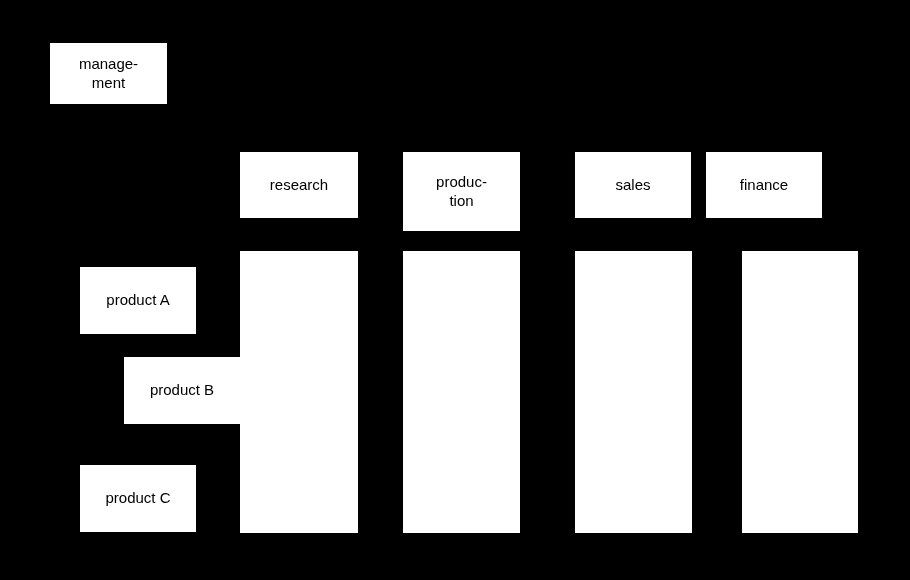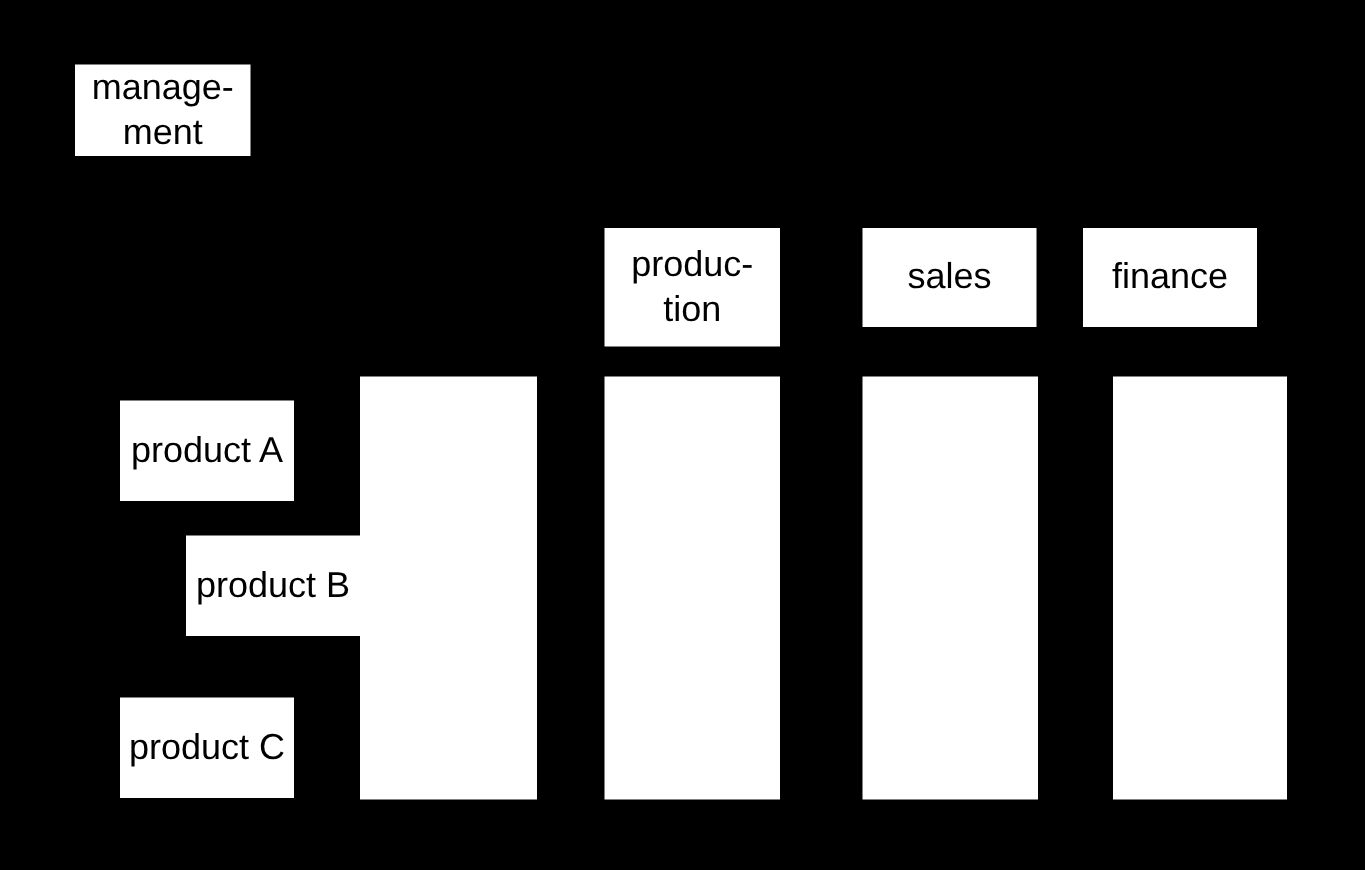--- a/index.html
+++ b/index.html
@@ -15,59 +15,60 @@
     overflow: hidden;
   }
   .box {
     position: absolute;
     background: #ffffff;
     color: #000000;
     display: flex;
     align-items: center;
     justify-content: center;
     text-align: center;
-    font-size: 24px;
+    font-size: 15px;
     line-height: 1.25;
     white-space: pre-line;
     box-sizing: border-box;
   }
   .matrix-col {
     position: absolute;
     background: #ffffff;
     box-sizing: border-box;
   }
 
   
   .mgmt       { left: 50px;  top: 43px;  width: 117px; height: 61px; }
 
   
   .dept-0     { left: 240px; top: 152px; width: 118px; height: 66px; }
   .dept-1     { left: 403px; top: 152px; width: 117px; height: 79px; }
   .dept-2     { left: 575px; top: 152px; width: 116px; height: 66px; }
-  .dept-3     { left: 722px; top: 152px; width: 116px; height: 66px; }
+  .dept-3     { left: 706px; top: 152px; width: 116px; height: 66px; }
 
   
   .prod-0     { left: 80px;  top: 267px; width: 116px; height: 67px; }
   .prod-1     { left: 80px;  top: 357px; width: 116px; height: 67px; margin-left: 44px; }
   .prod-2     { left: 80px;  top: 465px; width: 116px; height: 67px; }
 
   
   .mcol-0     { left: 240px; top: 251px; width: 118px; height: 282px; }
   .mcol-1     { left: 403px; top: 251px; width: 117px; height: 282px; }
   .mcol-2     { left: 575px; top: 251px; width: 117px; height: 282px; }
   .mcol-3     { left: 742px; top: 251px; width: 116px; height: 282px; }
 </style>
 </head>
 <body>
 
 <div class="canvas">
 
   <div class="box mgmt">manage-
 ment</div>
 
+  <div class="box dept-0">research</div>
   <div class="box dept-1">produc-
 tion</div>
   <div class="box dept-2">sales</div>
   <div class="box dept-3">finance</div>
 
   <div class="box prod-0">product A</div>
   <div class="box prod-1">product B</div>
   <div class="box prod-2">product C</div>
 
   <div class="matrix-col mcol-0"></div>

